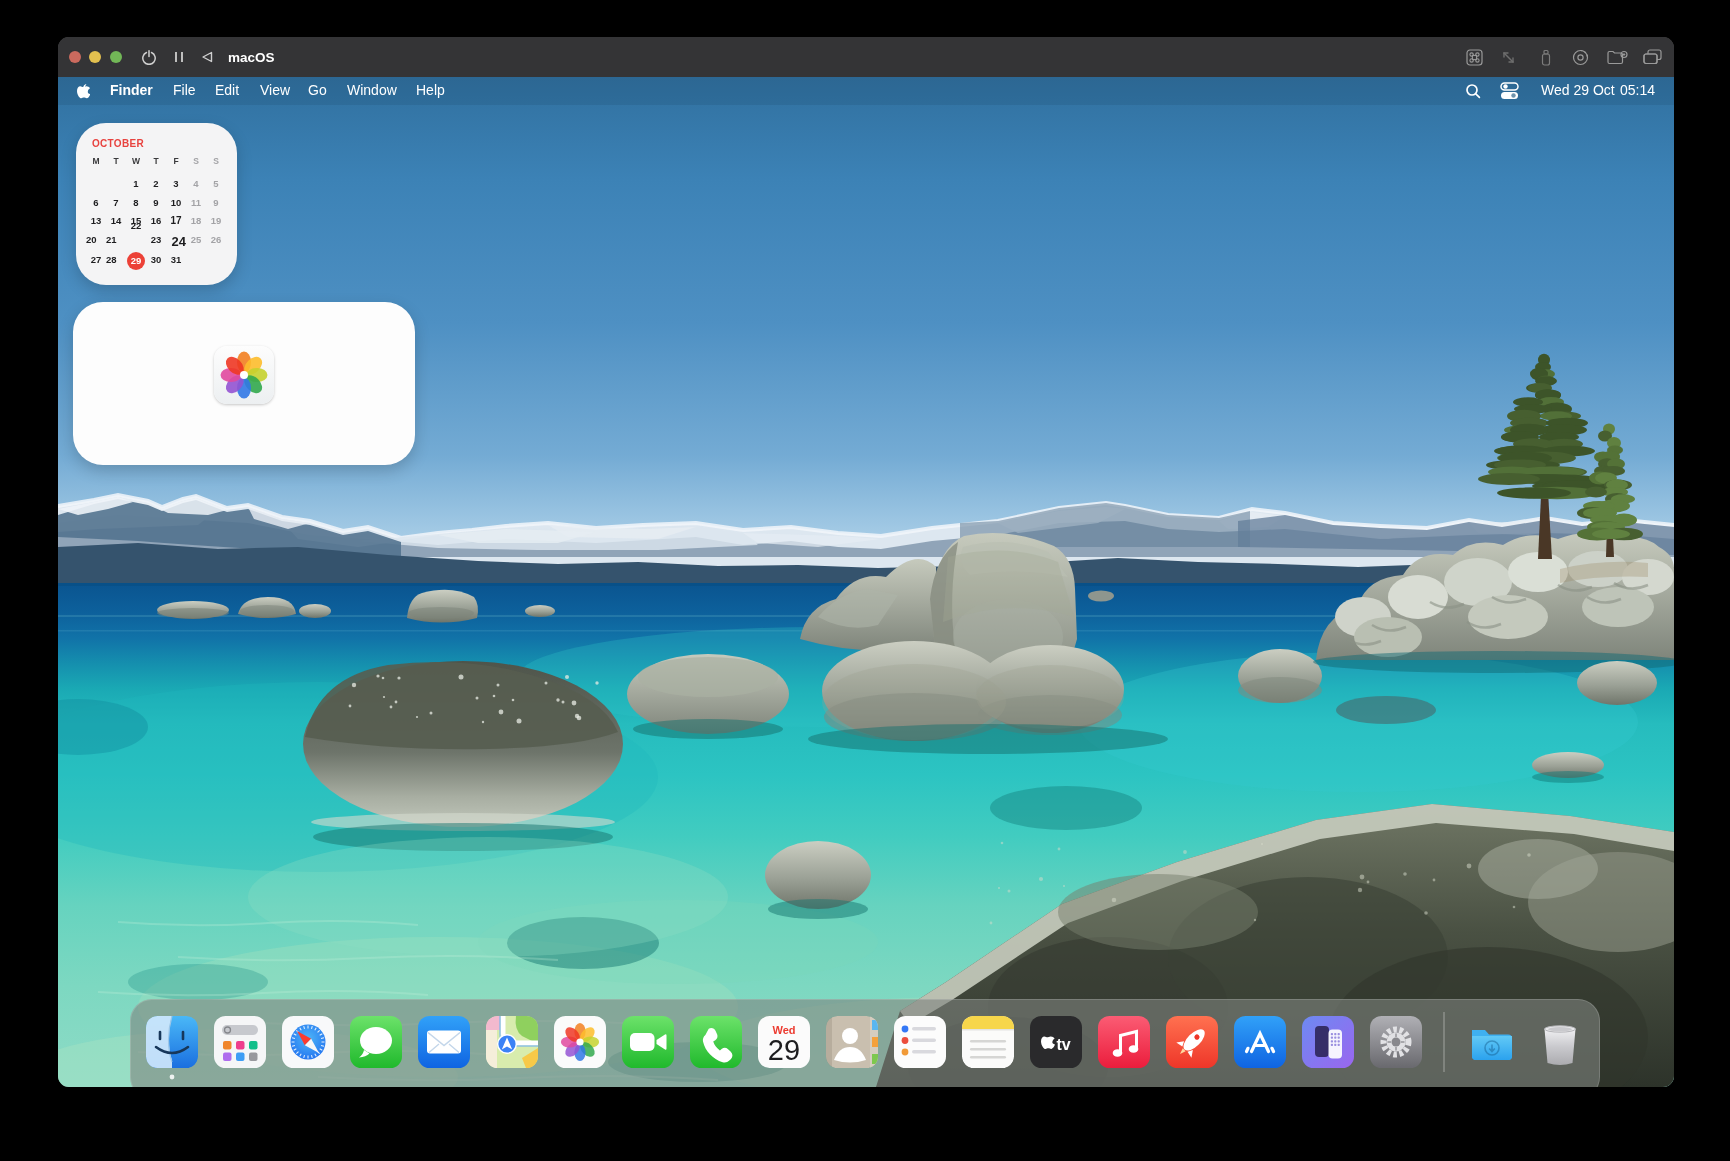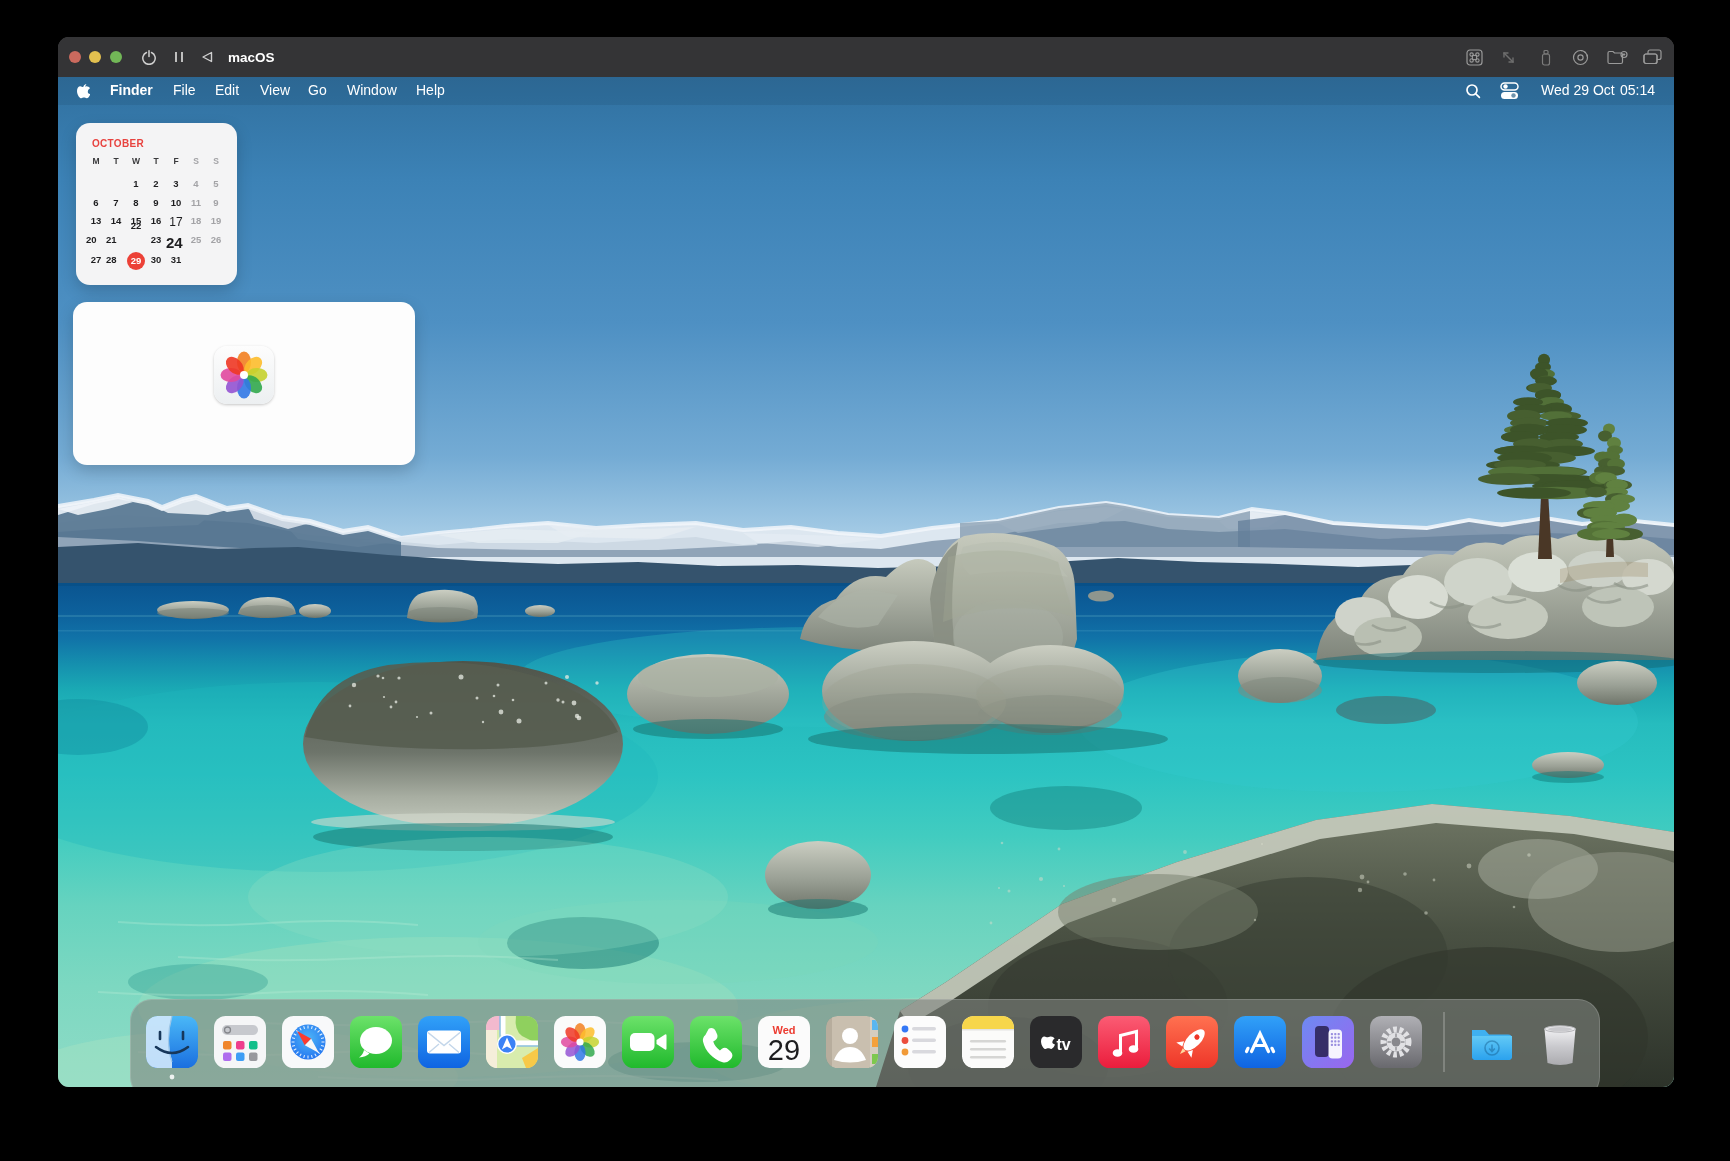--- a/index.html
+++ b/index.html
@@ -3,21 +3,21 @@
 <style>
 *{box-sizing:border-box;margin:0;padding:0}
 html,body{width:1730px;height:1161px;background:#000;overflow:hidden;font-family:"Liberation Sans",sans-serif;-webkit-font-smoothing:antialiased}
 #win{position:absolute;left:58px;top:37px;width:1616px;height:1050px;border-radius:11px;overflow:hidden;background:#1a1a1a;box-shadow:inset 0 0 0 1px rgba(255,255,255,0.22)}
 #tbar{position:absolute;left:0;top:0;width:1616px;height:40px;background:#343436}
 .tl{position:absolute;top:14px;width:12px;height:12px;border-radius:50%}
 #content{position:absolute;left:0;top:40px;width:1616px;height:1010px;overflow:hidden}
 #wp{position:absolute;left:0;top:0}
 #menubar{position:absolute;left:0;top:0;width:1616px;height:28px;color:#fff;font-size:14px;background:rgba(10,25,45,0.10)}
 #menubar span{position:absolute;top:0;line-height:27px}
-.widget{position:absolute;border-radius:14px}
+.widget{position:absolute;border-radius:30px}
 #dock{position:absolute;left:72px;top:922px;width:1470px;height:100px;border-radius:22px;background:rgba(127,132,127,0.6);box-shadow:inset 0 0 0 1px rgba(255,255,255,0.16)}
 </style></head><body>
 <div id="win">
 <div id="content">
 
 <svg id="wp" width="1616" height="1010" viewBox="0 0 1616 1010">
 <defs>
 <linearGradient id="sky" x1="0" y1="0" x2="0" y2="1">
 <stop offset="0" stop-color="#30709f"></stop>
             <stop offset="0.2" stop-color="#3c82b6"></stop>
@@ -343,28 +343,28 @@
 <div style="position:absolute;left:30px;top:74px;width:20px;text-align:center;font-size:9.5px;font-weight:700;color:#1d1d1f">7</div>
 <div style="position:absolute;left:50px;top:74px;width:20px;text-align:center;font-size:9.5px;font-weight:700;color:#1d1d1f">8</div>
 <div style="position:absolute;left:70px;top:74px;width:20px;text-align:center;font-size:9.5px;font-weight:700;color:#1d1d1f">9</div>
 <div style="position:absolute;left:90px;top:74px;width:20px;text-align:center;font-size:9.5px;font-weight:700;color:#1d1d1f">10</div>
 <div style="position:absolute;left:110px;top:74px;width:20px;text-align:center;font-size:9.5px;font-weight:700;color:#a3a3a6">11</div>
 <div style="position:absolute;left:130px;top:74px;width:20px;text-align:center;font-size:9.5px;font-weight:700;color:#a3a3a6">9</div>
 <div style="position:absolute;left:10px;top:92px;width:20px;text-align:center;font-size:9.5px;font-weight:700;color:#1d1d1f">13</div>
 <div style="position:absolute;left:30px;top:92px;width:20px;text-align:center;font-size:9.5px;font-weight:700;color:#1d1d1f">14</div>
 <div style="position:absolute;left:50px;top:92px;width:20px;text-align:center;font-size:9.5px;font-weight:700;color:#1d1d1f">15</div>
 <div style="position:absolute;left:70px;top:92px;width:20px;text-align:center;font-size:9.5px;font-weight:700;color:#1d1d1f">16</div>
-<div style="position:absolute;left:90px;top:92px;width:20px;text-align:center;font-size:12px;font-weight:400;color:#1d1d1f">17</div>
+<div style="position:absolute;left:90px;top:92px;width:20px;text-align:center;font-size:10px;font-weight:700;color:#1d1d1f">17</div>
 <div style="position:absolute;left:110px;top:92px;width:20px;text-align:center;font-size:9.5px;font-weight:700;color:#a3a3a6">18</div>
 <div style="position:absolute;left:130px;top:92px;width:20px;text-align:center;font-size:9.5px;font-weight:700;color:#a3a3a6">19</div>
 <div style="position:absolute;left:10px;top:111px;width:20px;font-size:9.5px;font-weight:700;color:#1d1d1f">20</div>
 <div style="position:absolute;left:30px;top:111px;width:20px;text-align:left;font-size:9.5px;font-weight:700;color:#1d1d1f">21</div>
 <div style="position:absolute;left:50px;top:97px;width:20px;text-align:center;font-size:9.5px;font-weight:700;color:#1d1d1f">22</div>
 <div style="position:absolute;left:70px;top:111px;width:20px;text-align:center;font-size:9.5px;font-weight:700;color:#1d1d1f">23</div>
-<div style="position:absolute;left:90px;top:111px;width:20px;text-align:left;font-size:15px;font-weight:700;color:#1d1d1f">24</div>
+<div style="position:absolute;left:90px;top:111px;width:20px;text-align:right;font-size:13px;font-weight:700;color:#1d1d1f">24</div>
 <div style="position:absolute;left:110px;top:111px;width:20px;text-align:center;font-size:9.5px;font-weight:700;color:#a3a3a6">25</div>
 <div style="position:absolute;left:130px;top:111px;width:20px;text-align:center;font-size:9.5px;font-weight:700;color:#a3a3a6">26</div>
 <div style="position:absolute;left:10px;top:131px;width:20px;text-align:center;font-size:9.5px;font-weight:700;color:#1d1d1f">27</div>
 <div style="position:absolute;left:30px;top:131px;width:20px;text-align:left;font-size:9.5px;font-weight:700;color:#1d1d1f">28</div>
 <div style="position:absolute;left:51px;top:129px;width:18px;height:18px;border-radius:50%;background:#ec4137;color:#fff;font-size:9.5px;font-weight:700;text-align:center;line-height:18px">29</div>
 <div style="position:absolute;left:70px;top:131px;width:20px;text-align:center;font-size:9.5px;font-weight:700;color:#1d1d1f">30</div>
 <div style="position:absolute;left:90px;top:131px;width:20px;text-align:center;font-size:9.5px;font-weight:700;color:#1d1d1f">31</div>
 </div>
 <div class="widget" style="left:15px;top:225px;width:342px;height:163px;background:#fdfdfd;box-shadow:0 6px 16px rgba(0,0,0,0.18)">
 <div style="position:absolute;left:141px;top:44px;width:60px;height:58px;border-radius:13px;background:linear-gradient(#fdfdfd,#eceff1);box-shadow:0 1px 3px rgba(0,0,0,0.22)"></div>

